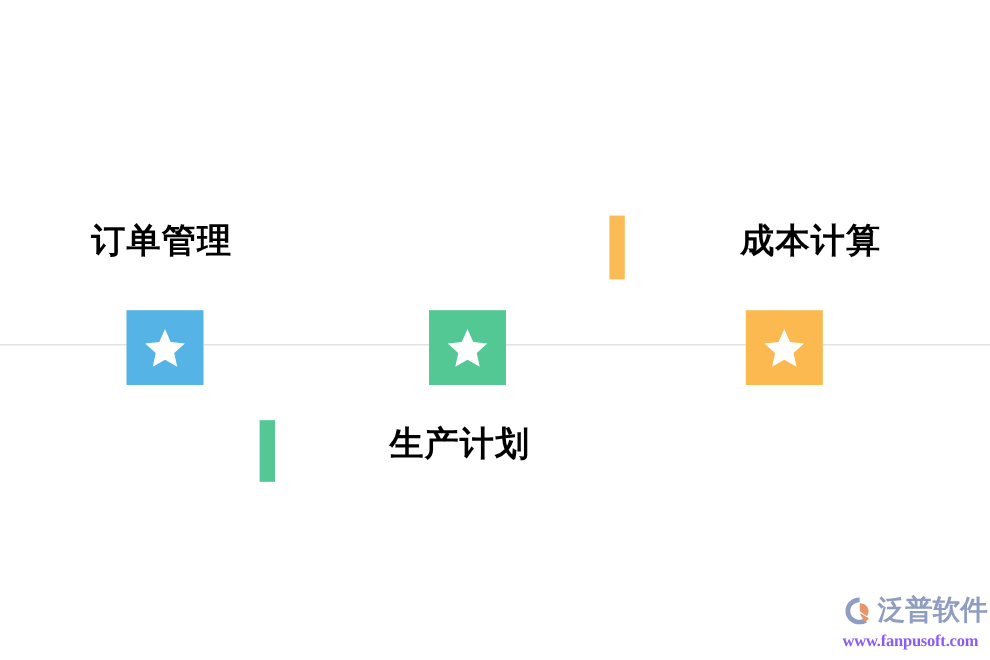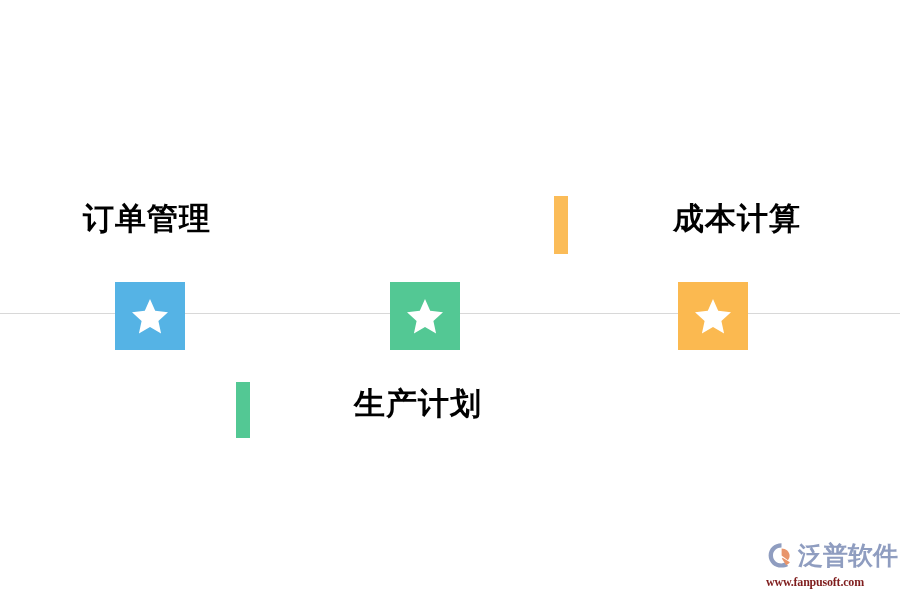--- a/index.html
+++ b/index.html
@@ -110,23 +110,23 @@
     font-size: 25px;
     font-weight: bold;
     color: #8f9dc0;
     line-height: 1;
     letter-spacing: 0px;
     white-space: nowrap;
     text-align: center;
   }
   .watermark-url {
     font-family: "Liberation Serif", "DejaVu Serif", serif;
-    font-size: 12px;
+    font-size: 15px;
     font-weight: bold;
-    color: #7f1d1d;
+    color: #8b5cf6;
     line-height: 1;
     margin-top: 3px;
     letter-spacing: -0.2px;
     white-space: nowrap;
   }
 </style>
 </head>
 <body>
 
 <div class="canvas">

